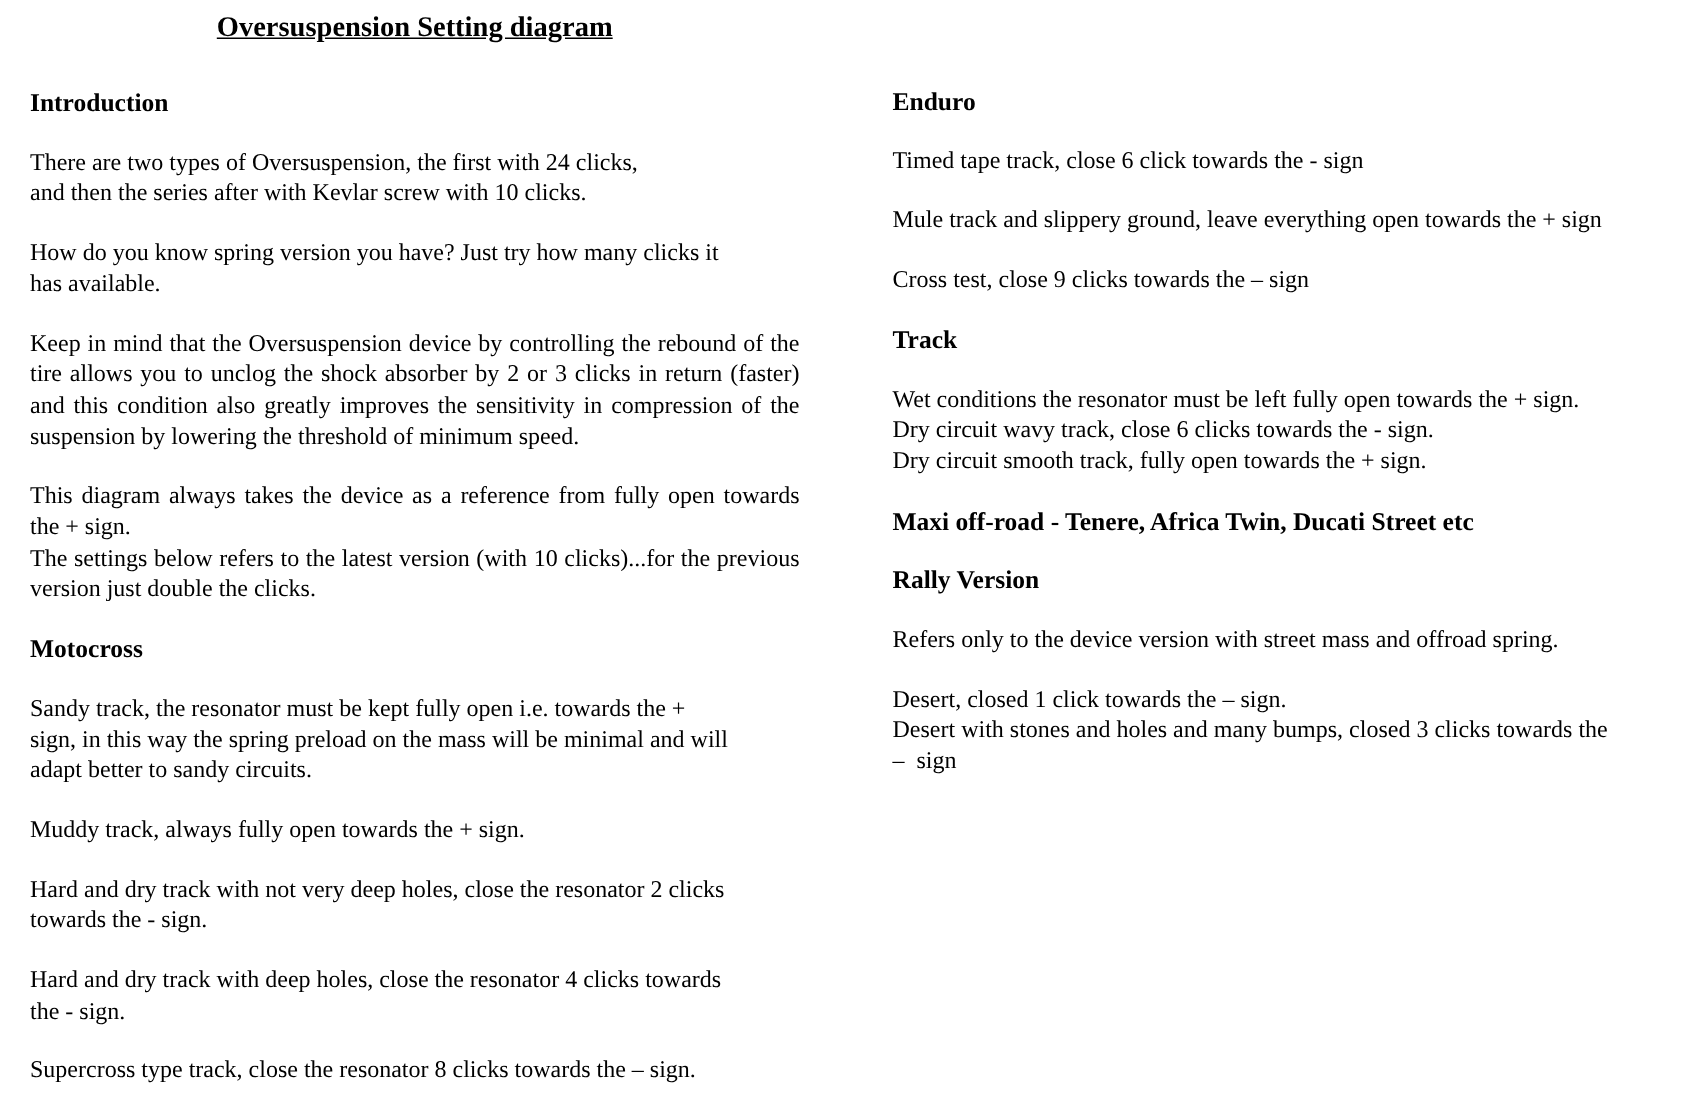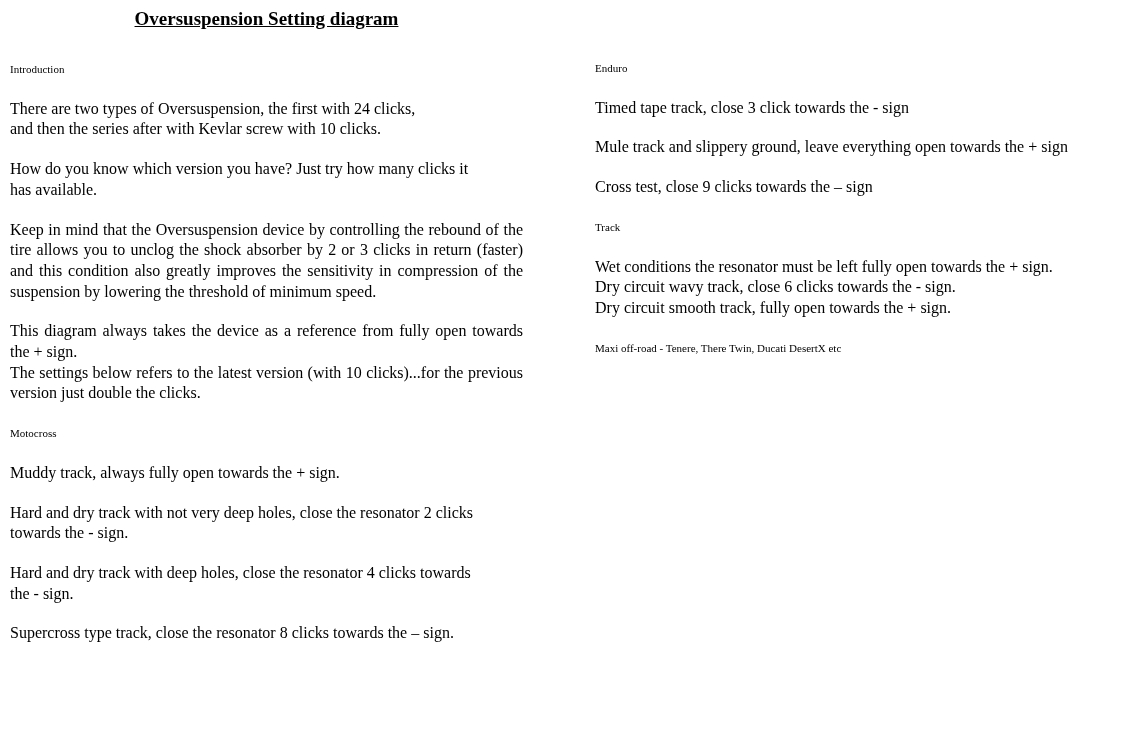--- a/index.html
+++ b/index.html
@@ -9,83 +9,93 @@
     height: 743px;
     overflow: hidden;
     background: #ffffff;
     color: #000000;
     font-family: "Liberation Serif", "DejaVu Serif", serif;
     font-size: 16px;
     line-height: 20.7px;
     position: relative;
   }
   .col { position: absolute; top: 0; }
-  .col-left  { left: 10px;   width: 513px; }
+  .col-left  { left: 20px;   width: 513px; }
   .col-right { left: 595px; top: 58px; width: 532px; }
   .doc-title {
     margin: 6px 0 27px 0;
     font-size: 19px;
     line-height: 26px;
     font-weight: bold;
     text-align: center;
     text-decoration: underline;
   }
   .heading {
-    font-size: 11px;
+    font-size: 17px;
     line-height: 20.7px;
-    font-weight: normal;
+    font-weight: bold;
     margin: 0 0 19px 0;
   }
   .para {
     margin: 0 0 19px 0;
     white-space: pre-line; 
   }
   .justify { text-align: justify; }
 </style>
 </head>
 <body>
 
 <div class="col col-left">
   <h1 class="doc-title">Oversuspension Setting diagram</h1>
 
   <section>
     <h2 class="heading">Introduction</h2>
     <p class="para">There are two types of Oversuspension, the first with 24 clicks,
 and then the series after with Kevlar screw with 10 clicks.</p>
-    <p class="para">How do you know which version you have? Just try how many clicks it
+    <p class="para">How do you know spring version you have? Just try how many clicks it
 has available.</p>
     <p class="para justify">Keep in mind that the Oversuspension device by controlling the rebound of the tire allows you to unclog the shock absorber by 2 or 3 clicks in return (faster) and this condition also greatly improves the sensitivity in compression of the suspension by lowering the threshold of minimum speed.</p>
     <p class="para justify">This diagram always takes the device as a reference from fully open towards the + sign.
 The settings below refers to the latest version (with 10 clicks)...for the previous version just double the clicks.</p>
   </section>
 
   <section>
     <h2 class="heading">Motocross</h2>
+    <p class="para">Sandy track, the resonator must be kept fully open i.e. towards the +
+sign, in this way the spring preload on the mass will be minimal and will
+adapt better to sandy circuits.</p>
     <p class="para">Muddy track, always fully open towards the + sign.</p>
     <p class="para">Hard and dry track with not very deep holes, close the resonator 2 clicks
 towards the - sign.</p>
     <p class="para">Hard and dry track with deep holes, close the resonator 4 clicks towards
 the - sign.</p>
     <p class="para">Supercross type track, close the resonator 8 clicks towards the – sign.</p>
   </section>
 </div>
 
 <div class="col col-right">
   <section>
     <h2 class="heading">Enduro</h2>
-    <p class="para">Timed tape track, close 3 click towards the - sign</p>
+    <p class="para">Timed tape track, close 6 click towards the - sign</p>
     <p class="para">Mule track and slippery ground, leave everything open towards the + sign</p>
     <p class="para">Cross test, close 9 clicks towards the – sign</p>
   </section>
 
   <section>
     <h2 class="heading">Track</h2>
     <p class="para">Wet conditions the resonator must be left fully open towards the + sign.
 Dry circuit wavy track, close 6 clicks towards the - sign.
 Dry circuit smooth track, fully open towards the + sign.</p>
   </section>
 
   <section>
-    <h2 class="heading">Maxi off-road - Tenere, There Twin, Ducati DesertX etc</h2>
+    <h2 class="heading">Maxi off-road - Tenere, Africa Twin, Ducati Street etc</h2>
   </section>
 
 
+  <section>
+    <h2 class="heading">Rally Version</h2>
+    <p class="para">Refers only to the device version with street mass and offroad spring.</p>
+    <p class="para">Desert, closed 1 click towards the – sign.
+Desert with stones and holes and many bumps, closed 3 clicks towards the
+–&nbsp; sign</p>
+  </section>
 </div>
 
 </body></html>

